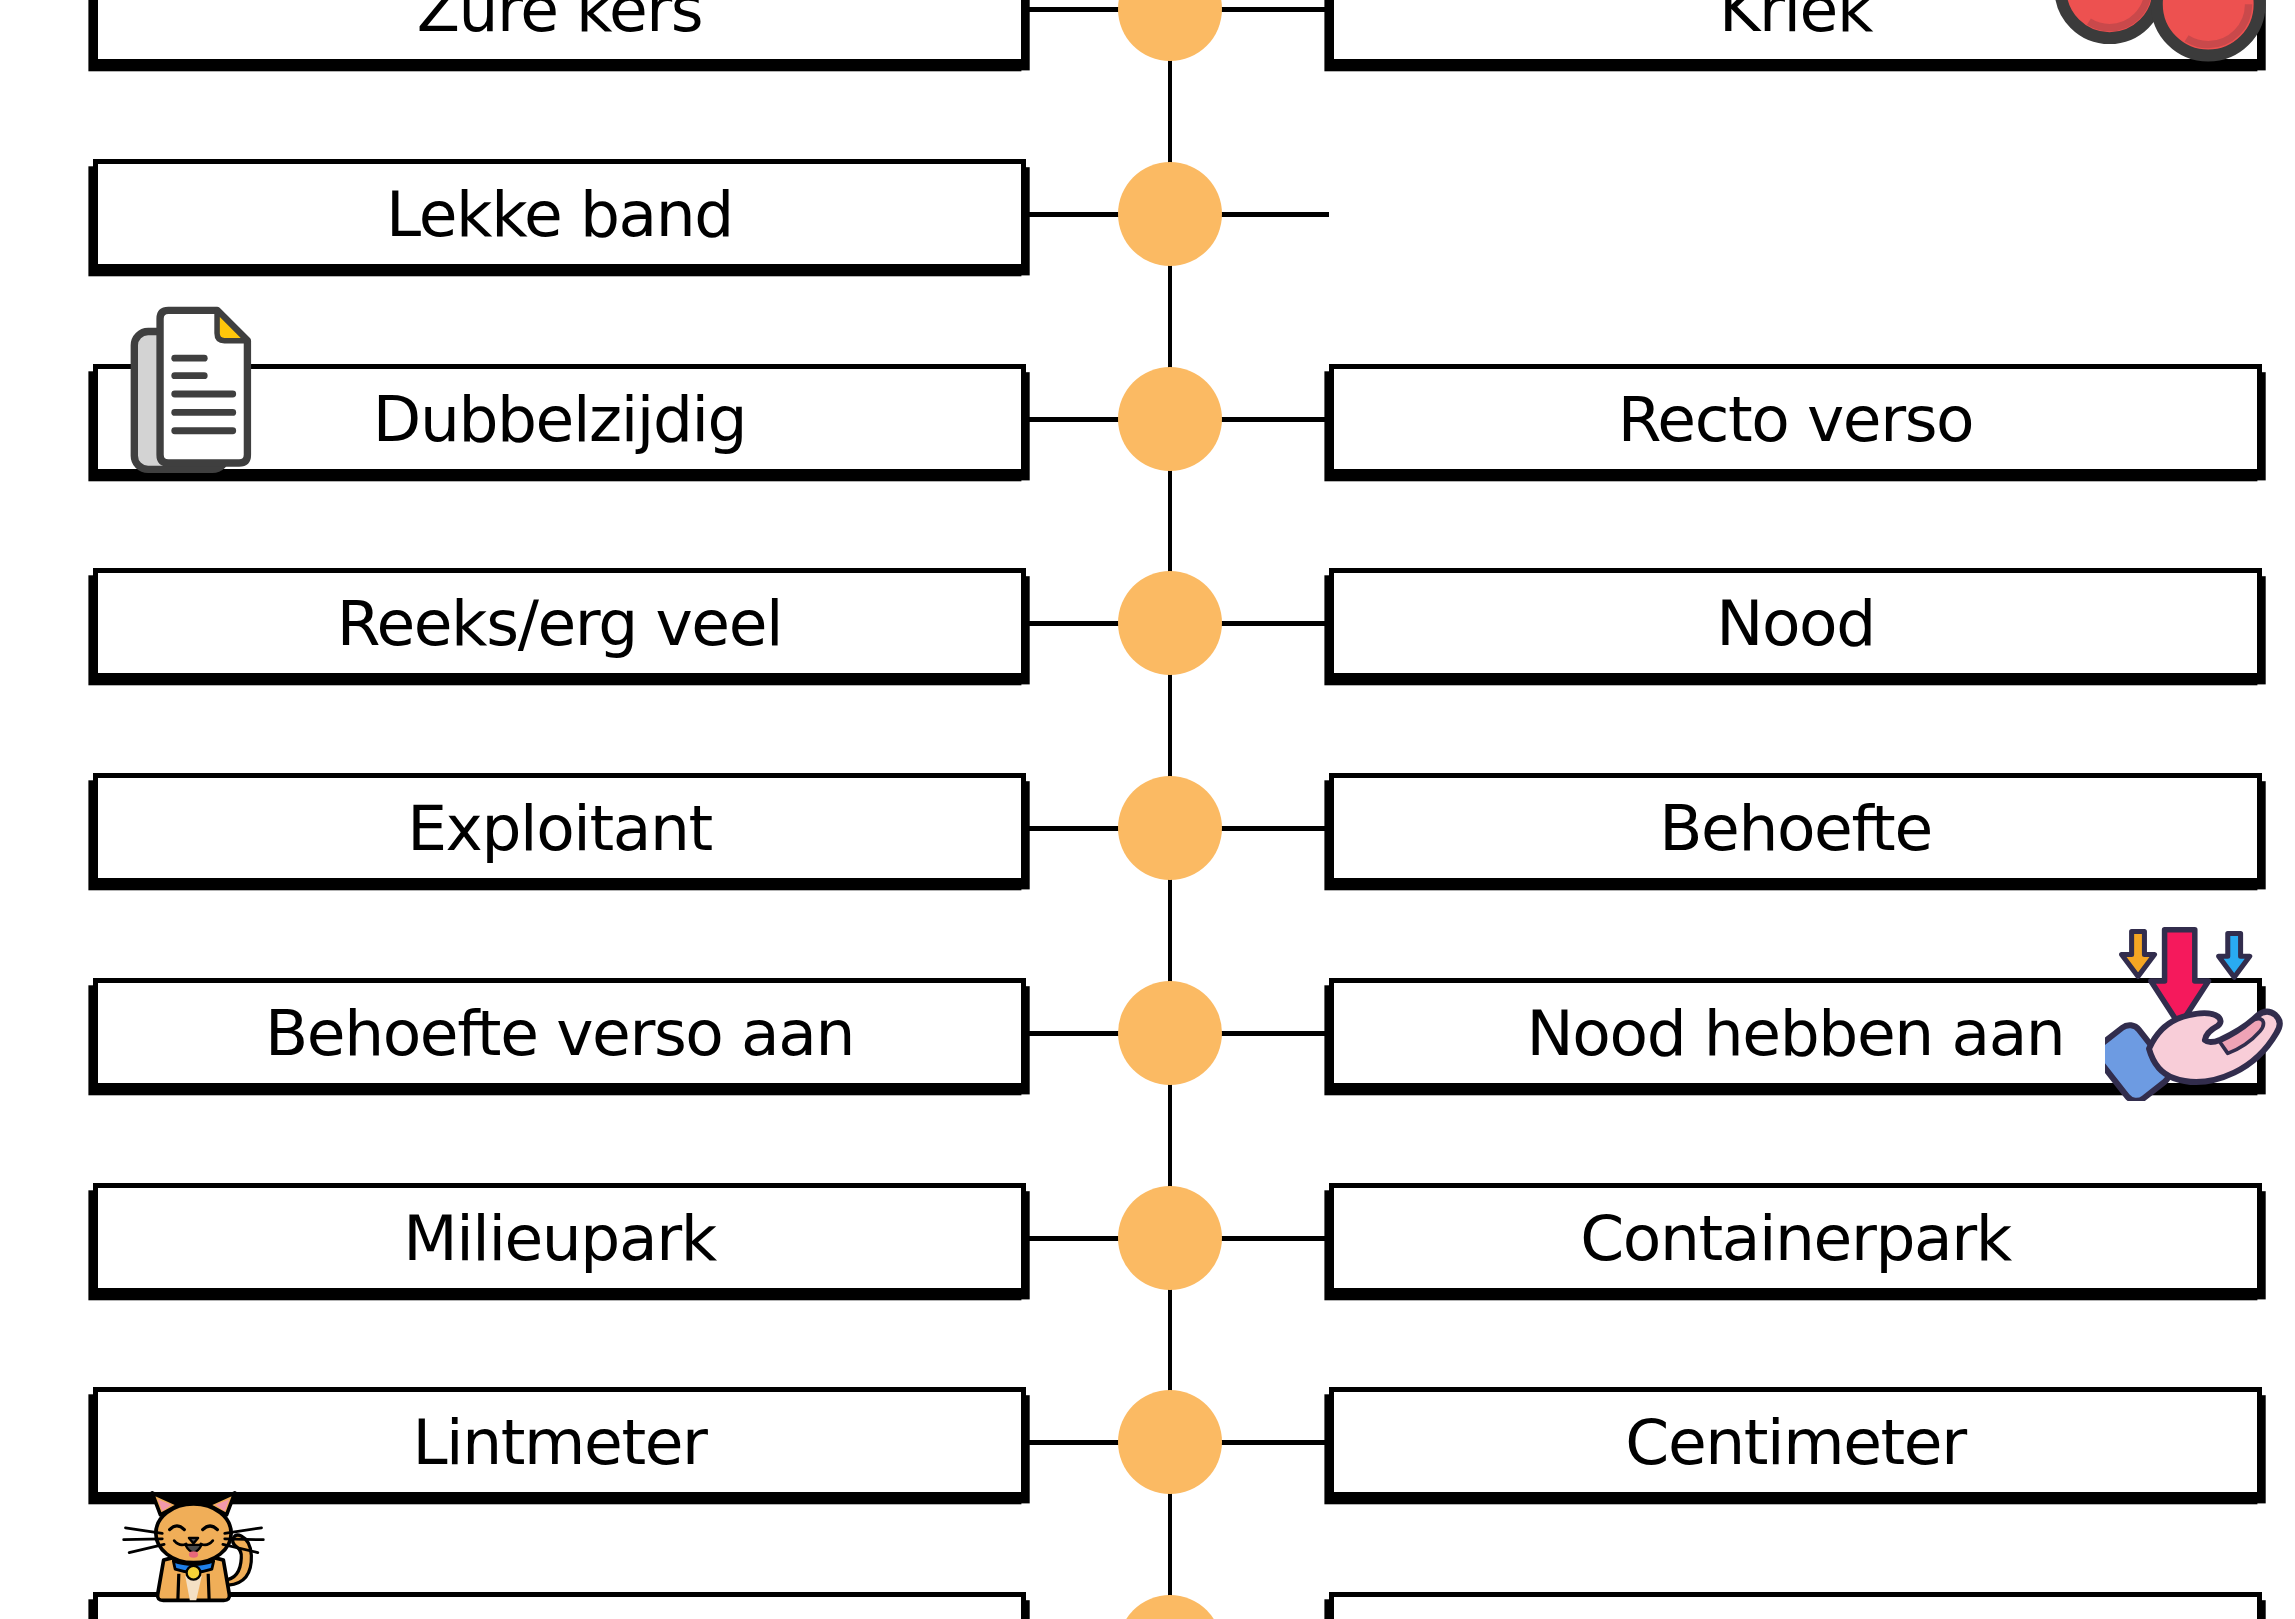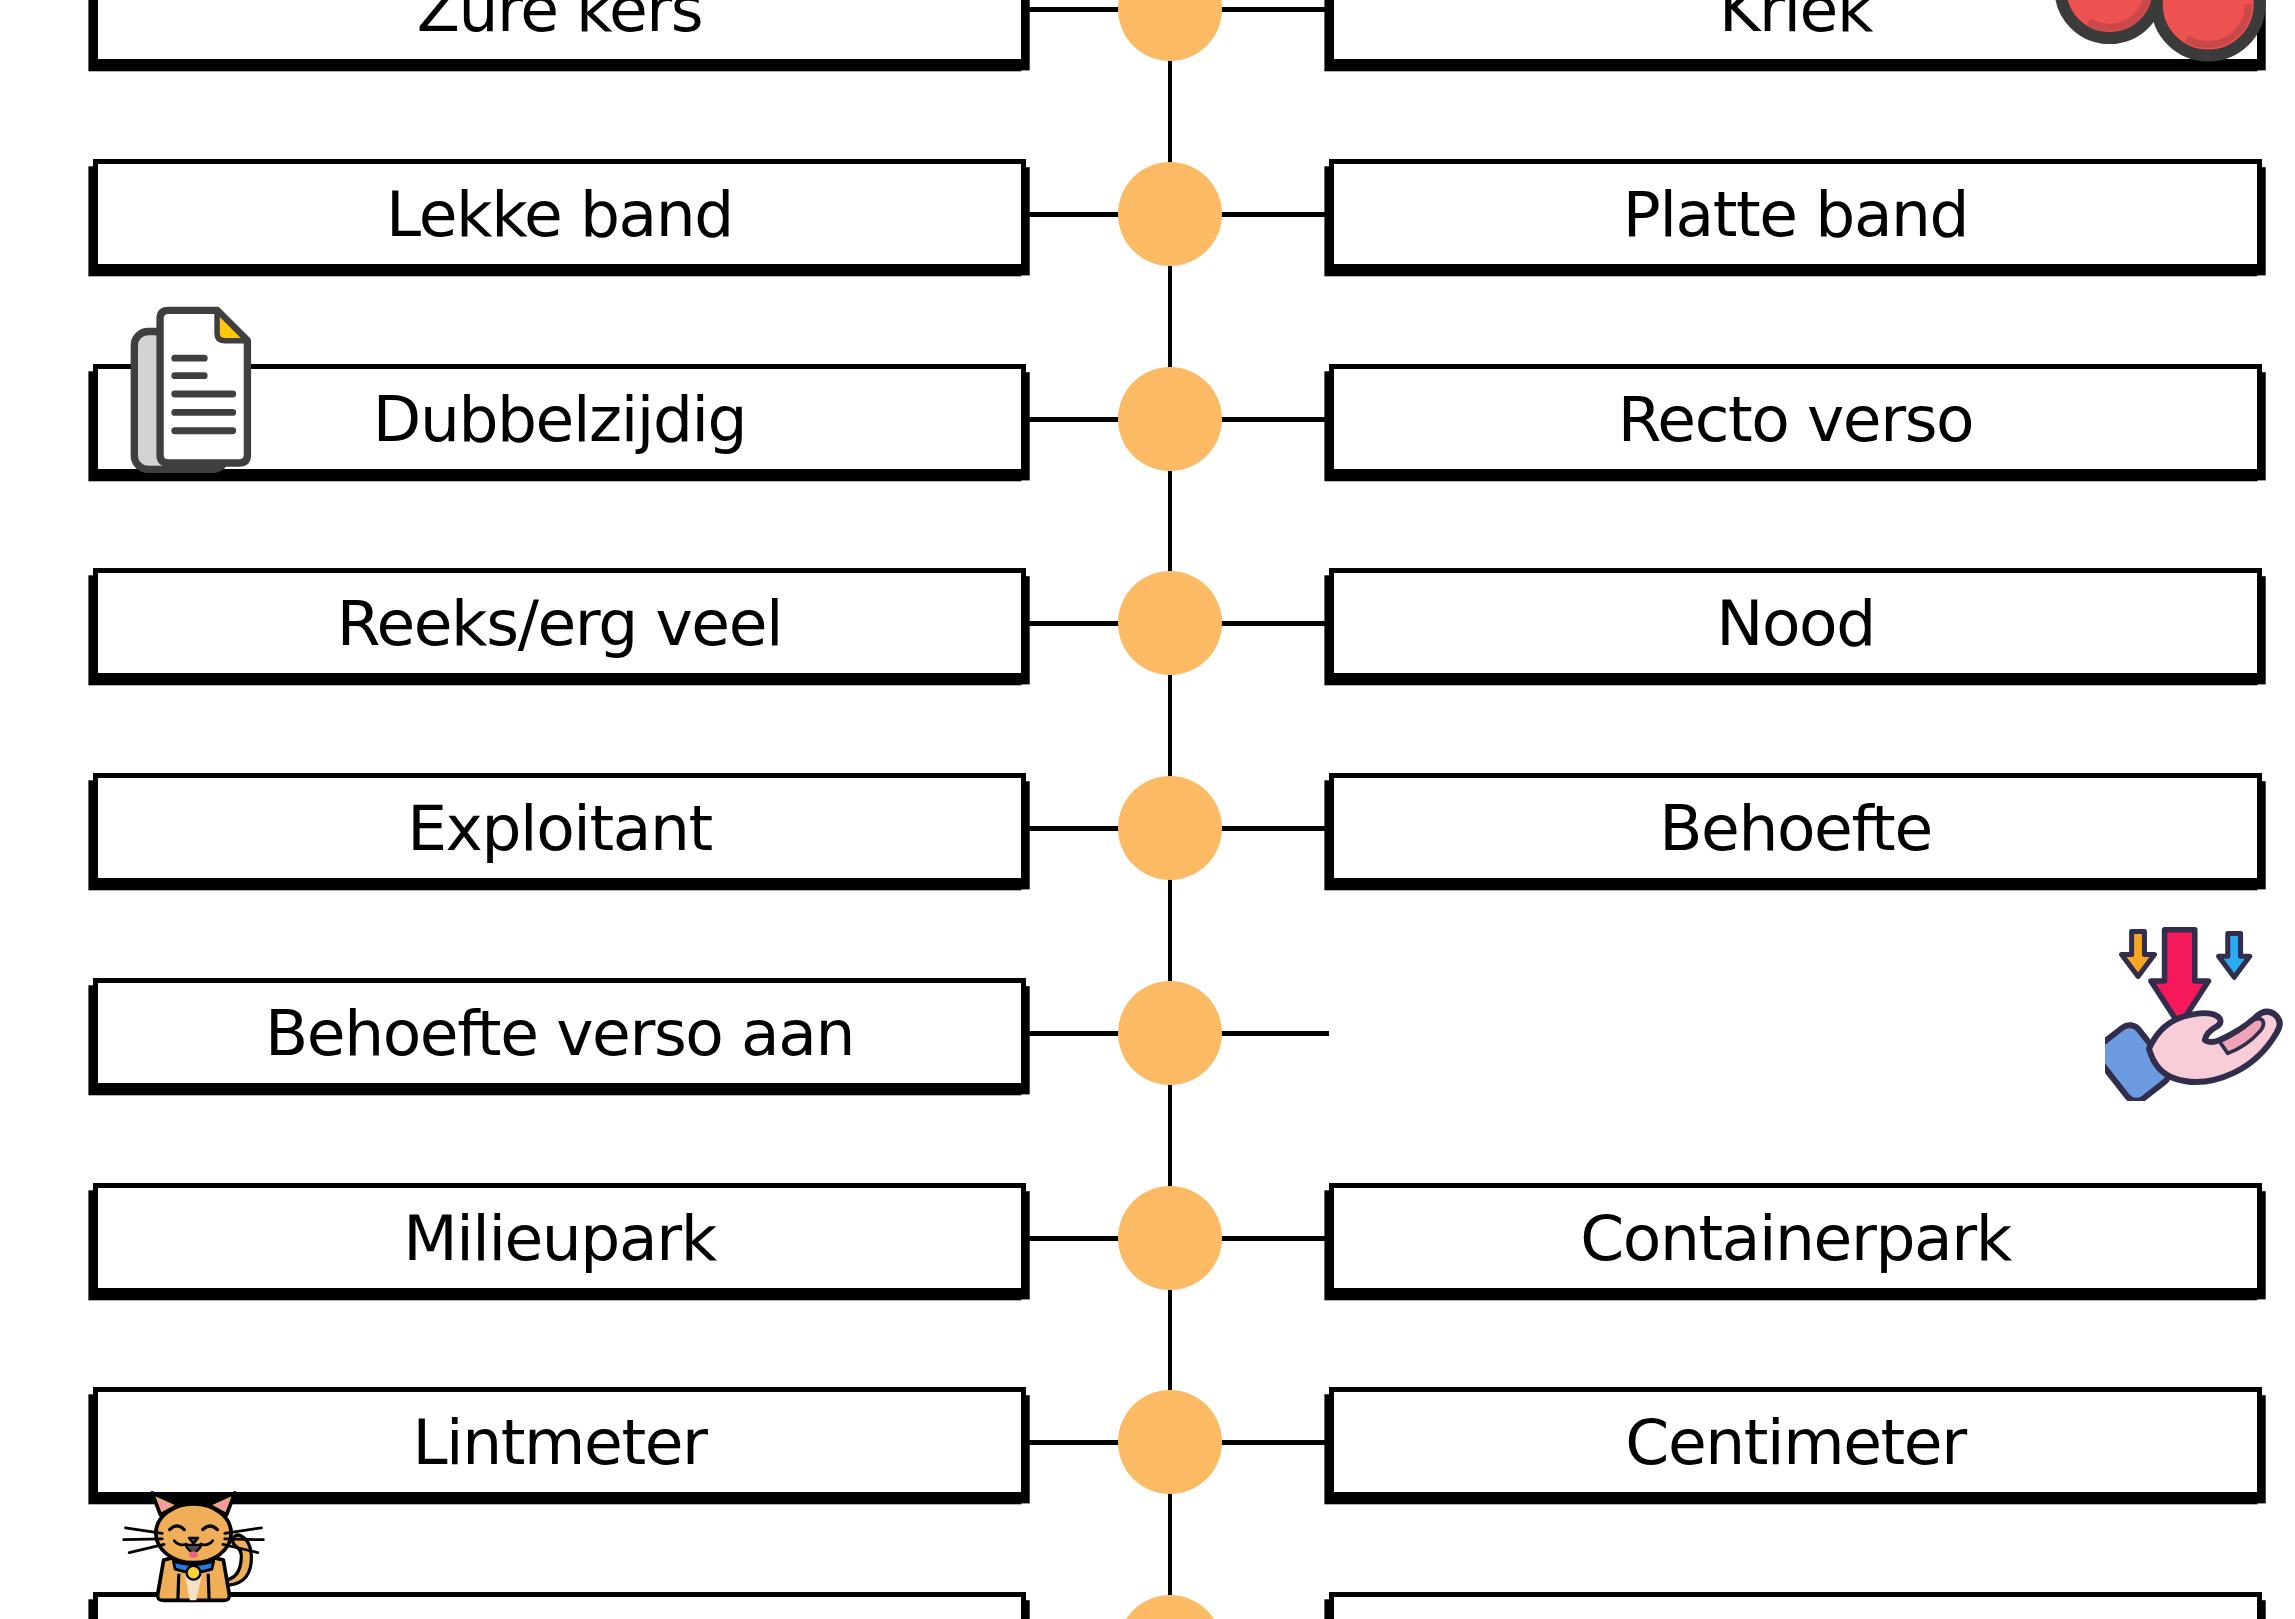--- a/index.html
+++ b/index.html
@@ -58,23 +58,20 @@
       <span class="term">Kriek</span>
     </div>
   </div>
       <div class="row" style="top: 159px;">
     <div class="connector connector-left"></div>
     <div class="connector connector-right"></div>
     <div class="dot" style="background: rgb(251, 186, 99);"></div>
     <div class="box box-left">
       <span class="term">Lekke band</span>
     </div>
-    <div class="box box-right">
-      <span class="term">Platte band</span>
-    </div>
   </div>
       <div class="row" style="top: 364px;">
     <div class="connector connector-left"></div>
     <div class="connector connector-right"></div>
     <div class="dot" style="background: rgb(251, 186, 99);"></div>
     <div class="box box-left">
       <span class="term">Dubbelzijdig</span>
     </div>
     <div class="box box-right">
       <span class="term">Recto verso</span>
@@ -101,20 +98,23 @@
     <div class="box box-right">
       <span class="term">Behoefte</span>
     </div>
   </div>
       <div class="row" style="top: 978px;">
     <div class="connector connector-left"></div>
     <div class="connector connector-right"></div>
     <div class="dot" style="background: rgb(251, 186, 99);"></div>
     <div class="box box-left">
       <span class="term">Behoefte verso aan</span>
+    </div>
+    <div class="box box-right">
+      <span class="term">Nood hebben aan</span>
     </div>
   </div>
       <div class="row" style="top: 1183px;">
     <div class="connector connector-left"></div>
     <div class="connector connector-right"></div>
     <div class="dot" style="background: rgb(251, 186, 99);"></div>
     <div class="box box-right">
       <span class="term">Containerpark</span>
     </div>
     <div class="box box-left">

